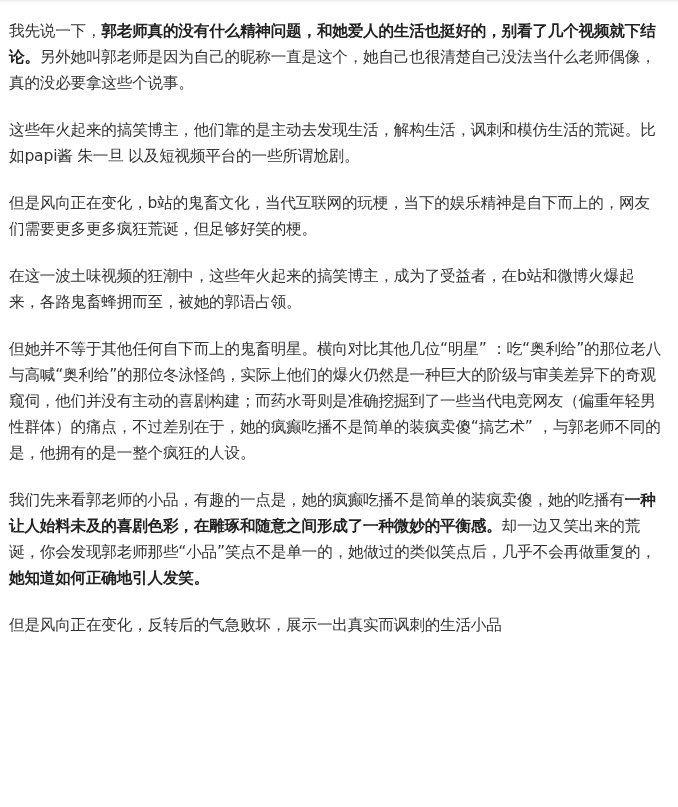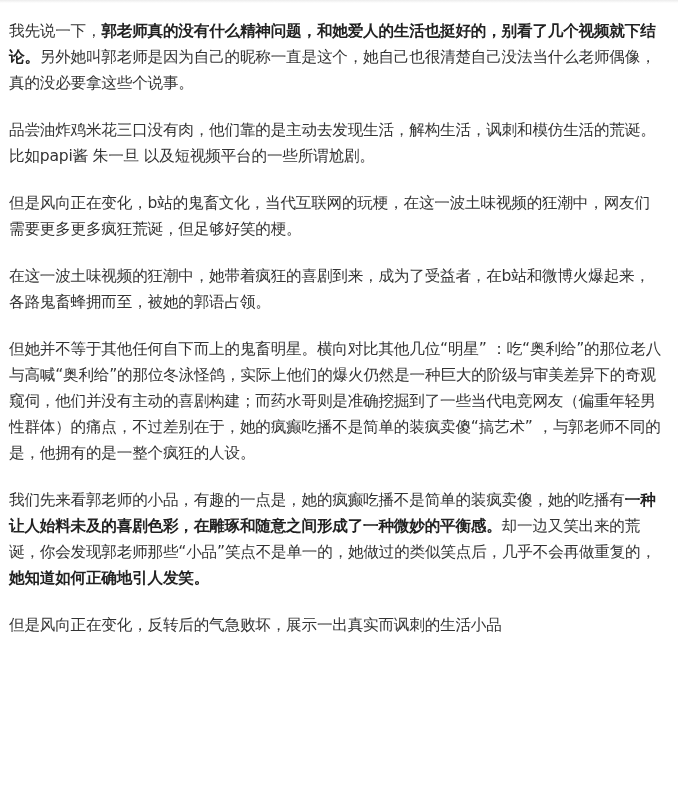--- a/index.html
+++ b/index.html
@@ -13,25 +13,25 @@
   .para b { color: #222222; font-weight: bold; }
 </style>
 </head>
 <body>
 
 <div class="topline"></div>
 
 <div class="article">
   <p class="para"><span>我先说一下，</span><b>郭老师真的没有什么精神问题，和她爱人的生活也挺好的，别看了几个视频就下结论。</b><span>另外她叫郭老师是因为自己的昵称一直是这个，她自己也很清楚自己没法当什么老师偶像，真的没必要拿这些个说事。</span></p>
 
-  <p class="para"><span>品尝油炸鸡米花三口没有肉，他们靠的是主动去发现生活，解构生活，讽刺和模仿生活的荒诞。比如papi酱 朱一旦 以及短视频平台的一些所谓尬剧。</span></p>
+  <p class="para"><span>这些年火起来的搞笑博主，他们靠的是主动去发现生活，解构生活，讽刺和模仿生活的荒诞。比如papi酱 朱一旦 以及短视频平台的一些所谓尬剧。</span></p>
 
-  <p class="para"><span>但是风向正在变化，b站的鬼畜文化，当代互联网的玩梗，在这一波土味视频的狂潮中，网友们需要更多更多疯狂荒诞，但足够好笑的梗。</span></p>
+  <p class="para"><span>但是风向正在变化，b站的鬼畜文化，当代互联网的玩梗，当下的娱乐精神是自下而上的，网友们需要更多更多疯狂荒诞，但足够好笑的梗。</span></p>
 
-  <p class="para"><span>在这一波土味视频的狂潮中，她带着疯狂的喜剧到来，成为了受益者，在b站和微博火爆起来，各路鬼畜蜂拥而至，被她的郭语占领。</span></p>
+  <p class="para"><span>在这一波土味视频的狂潮中，这些年火起来的搞笑博主，成为了受益者，在b站和微博火爆起来，各路鬼畜蜂拥而至，被她的郭语占领。</span></p>
 
 
   <p class="para"><span>但她并不等于其他任何自下而上的鬼畜明星。横向对比其他几位“明星” ：吃“奥利给”的那位老八与高喊“奥利给”的那位冬泳怪鸽，实际上他们的爆火仍然是一种巨大的阶级与审美差异下的奇观窥伺，他们并没有主动的喜剧构建；而药水哥则是准确挖掘到了一些当代电竞网友（偏重年轻男性群体）的痛点，不过差别在于，她的疯癫吃播不是简单的装疯卖傻“搞艺术” ，与郭老师不同的是，他拥有的是一整个疯狂的人设。</span></p>
 
   <p class="para"><span>我们先来看郭老师的小品，有趣的一点是，她的疯癫吃播不是简单的装疯卖傻，她的吃播有</span><b>一种让人始料未及的喜剧色彩，在雕琢和随意之间形成了一种微妙的平衡感。</b><span>却一边又笑出来的荒诞，你会发现郭老师那些“小品”笑点不是单一的，她做过的类似笑点后，几乎不会再做重复的，</span><b>她知道如何正确地引人发笑。</b></p>
 
 
   <p class="para"><span>但是风向正在变化，反转后的气急败坏，展示一出真实而讽刺的生活小品</span></p>
 
 </div>

